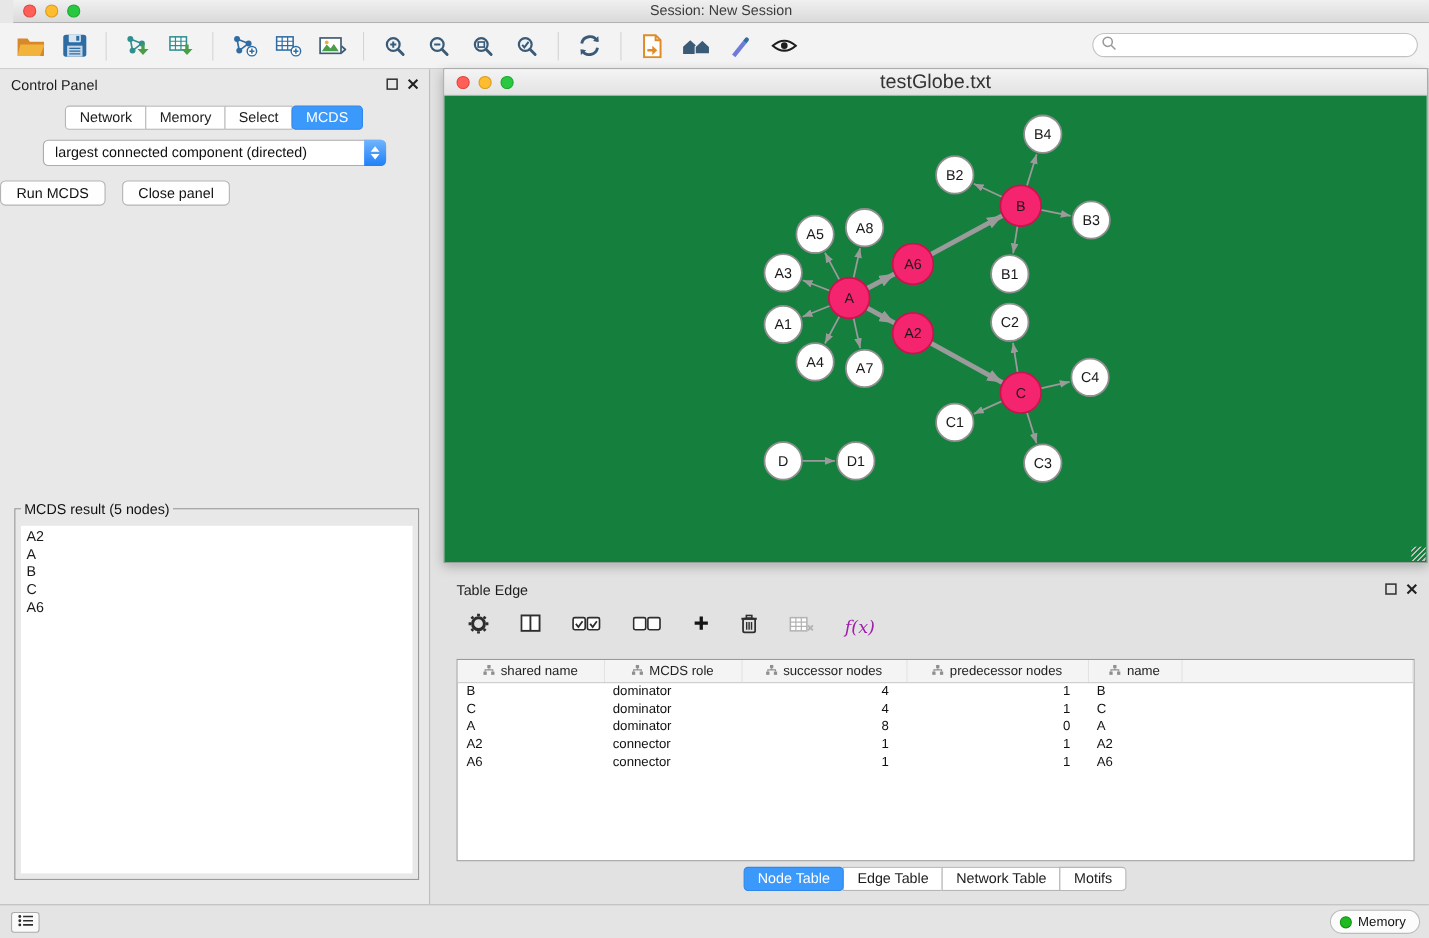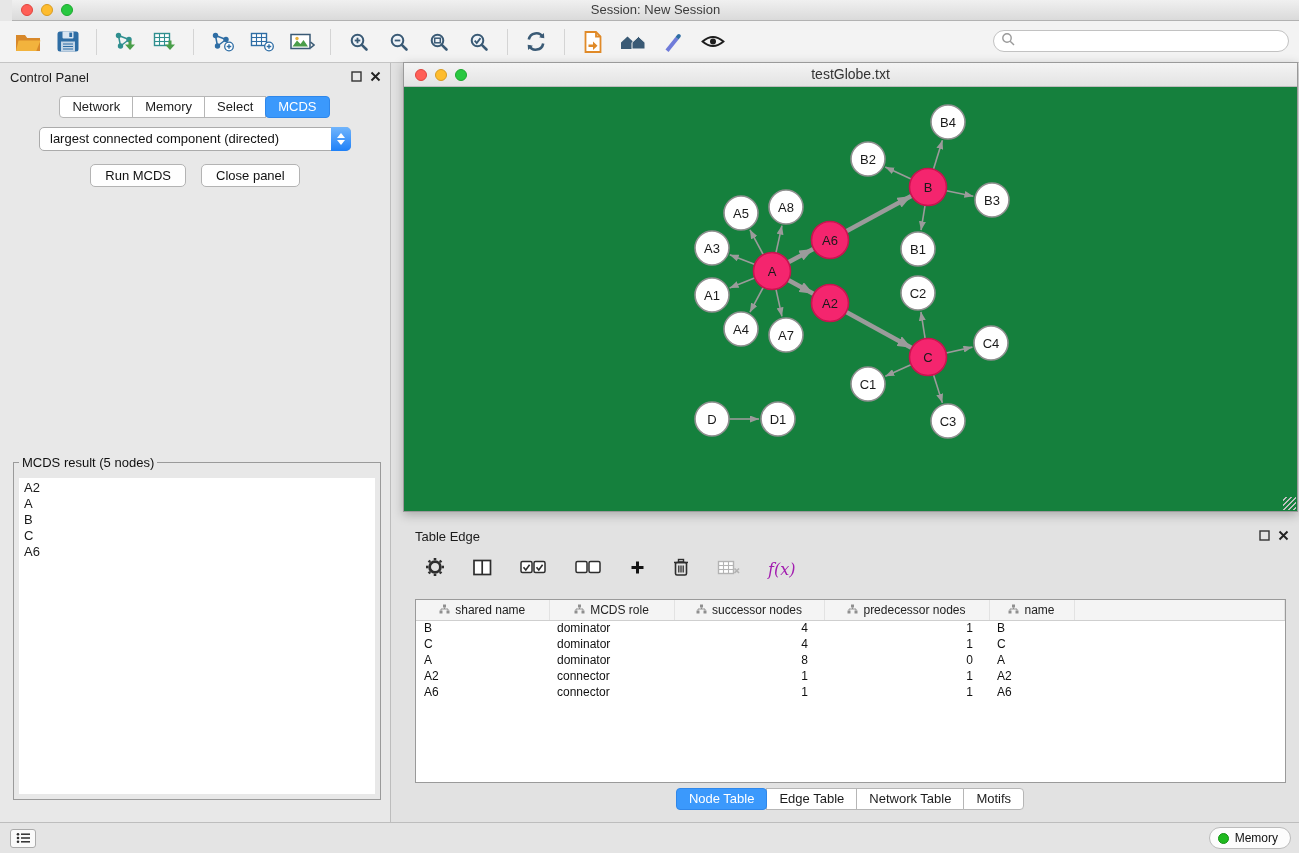--- a/index.html
+++ b/index.html
@@ -31,29 +31,29 @@
 .cp-tabs{display:flex;justify-content:center;margin-top:9px}
 .tab{font-size:13px;padding:2px 12px 3px;background:#fff;border:1px solid #b6b6b6;margin-left:-1px;color:#1c1c1c;cursor:default}
 .tab:first-child{border-radius:4px 0 0 4px}
 .tab:last-child{border-radius:0 4px 4px 0}
 .tab.active{background:#3b99fc;border-color:#2f87ea;color:#fff;border-radius:4px;position:relative;z-index:1}
 .opt-label{text-align:center;font-size:13px;margin-top:25px;color:#111}
 .dropdown{width:312px;height:24px;margin:9px auto 0;background:#fff;border:1px solid #ababab;border-radius:5px;position:relative;font-size:13px;line-height:22px;padding-left:10px;color:#111}
 .dd-stepper{position:absolute;right:-1px;top:-1px;width:20px;height:24px;background:linear-gradient(#71b5fc,#1e80f8);border-radius:0 5px 5px 0;display:flex;flex-direction:column;align-items:center;justify-content:center;gap:2px}
 .dd-up{width:0;height:0;border-left:4px solid transparent;border-right:4px solid transparent;border-bottom:5px solid #fff}
 .dd-down{width:0;height:0;border-left:4px solid transparent;border-right:4px solid transparent;border-top:5px solid #fff}
-.cp-buttons{display:flex;justify-content:center;gap:15px;margin-top:13px}
+.cp-buttons{display:flex;gap:15px;margin-top:13px}
 .btn{font-size:13px;padding:3px 14px;background:#fefefe;border:1px solid #b3b3b3;border-radius:5px;color:#111;cursor:default}
 .result-fieldset{position:absolute;left:13px;right:9px;top:392px;bottom:22px;border:1px solid #9a9a9a;padding:3px}
 .result-fieldset legend{font-size:13px;padding:0 3px;margin-left:2px;color:#111}
 .result-list{position:absolute;left:5px;right:5px;top:8px;bottom:5px;background:#fff;padding:2px 5px;font-size:13px;line-height:16px;overflow:auto}
 
 
 .network-window{position:absolute;left:403px;top:-1px;right:1px;height:450px;background:#fff;border:1px solid #9a9a9a;box-shadow:0 3px 10px rgba(0,0,0,.25)}
-.nw-titlebar{height:24px;background:linear-gradient(#f4f4f4,#e3e3e3);border-bottom:1px solid #bdbdbd;text-align:center;font-size:14px;line-height:23px;color:#333;position:relative}
+.nw-titlebar{height:24px;background:linear-gradient(#f4f4f4,#e3e3e3);border-bottom:1px solid #bdbdbd;text-align:center;font-size:18px;line-height:23px;color:#333;position:relative}
 .nw-lights{position:absolute;left:11px;top:6px;display:flex;gap:8px}
 .nw-canvas{position:absolute;top:24px;left:0;right:0;bottom:0;background:#15803d;overflow:hidden}
 #graph-svg{width:100%;height:100%;display:block}
 .resize-grip{position:absolute;right:1px;bottom:1px;width:13px;height:13px;background:repeating-linear-gradient(135deg,transparent 0 2px,#c0c0c0 2px 3.5px)}
 
 
 .table-panel{position:absolute;left:403px;top:458px;right:1px;bottom:5px}
 .tp-header{font-size:13px;color:#1c1c1c;padding:8px 12px 0;position:relative}
 .tp-ctrls{position:absolute;right:9px;top:8px;display:flex;gap:8px;align-items:center}
 .tp-toolbar{display:flex;align-items:center;gap:28px;padding:12px 0 4px 22px;height:42px}

